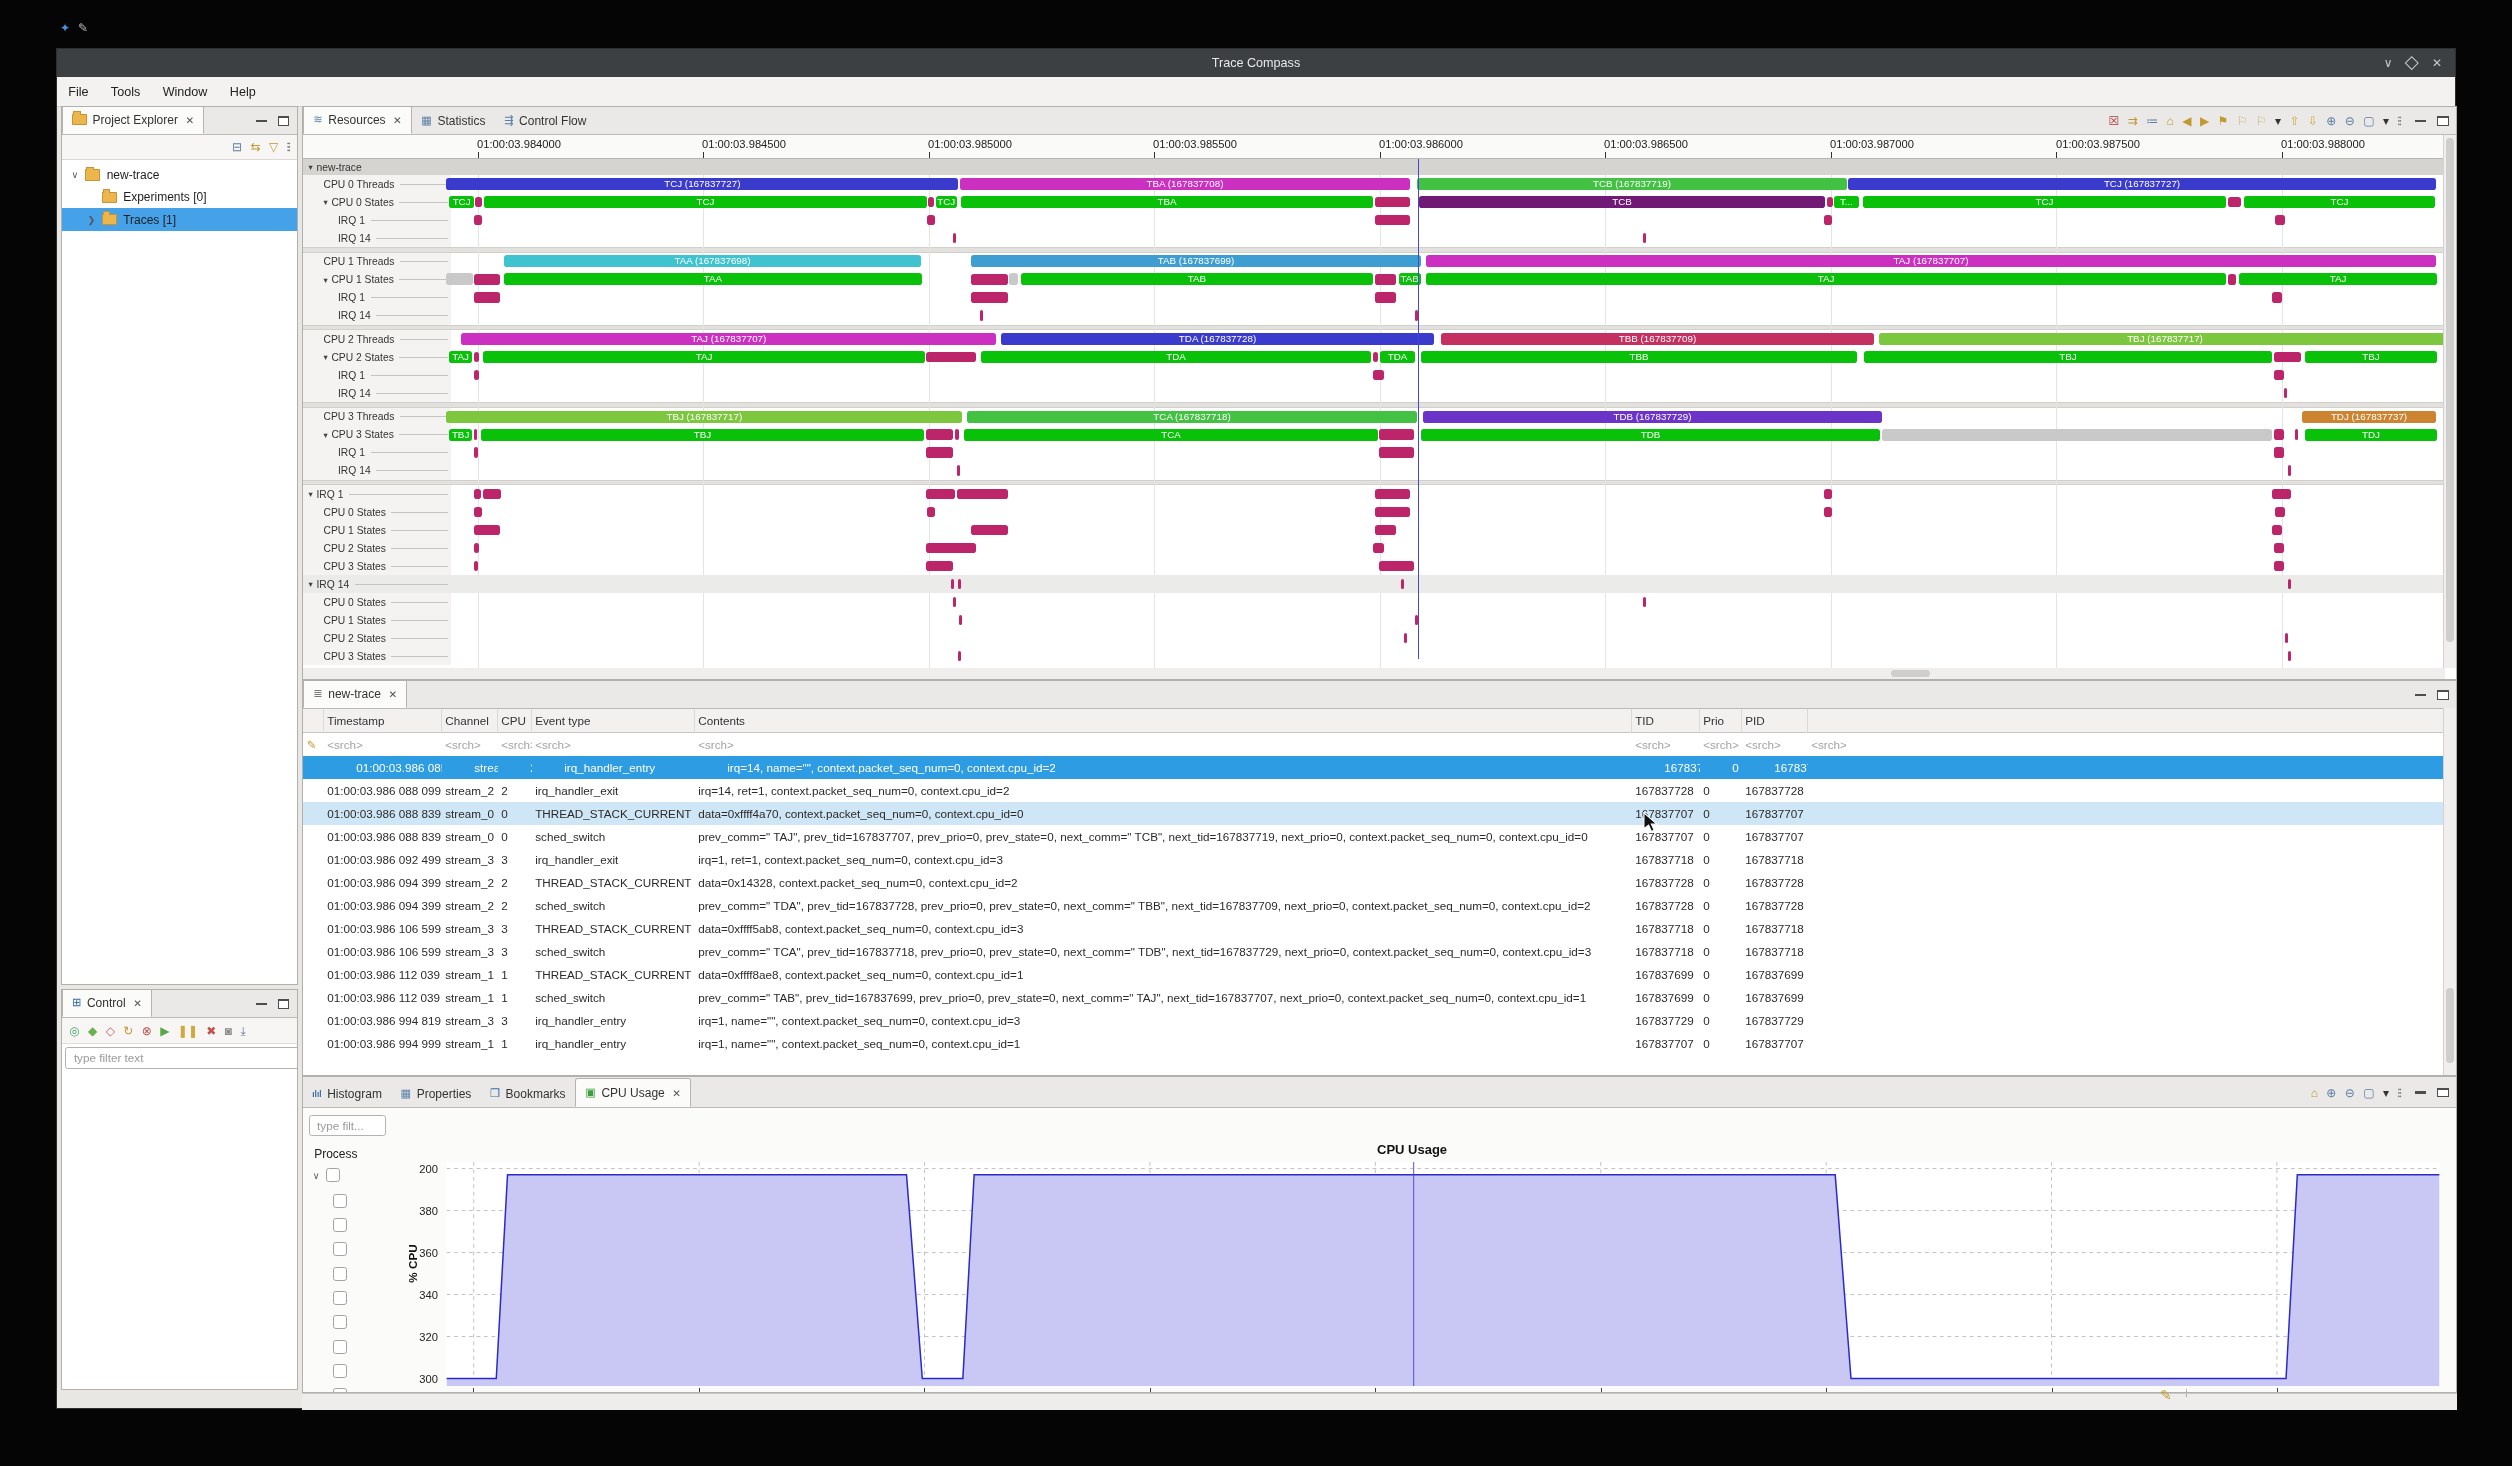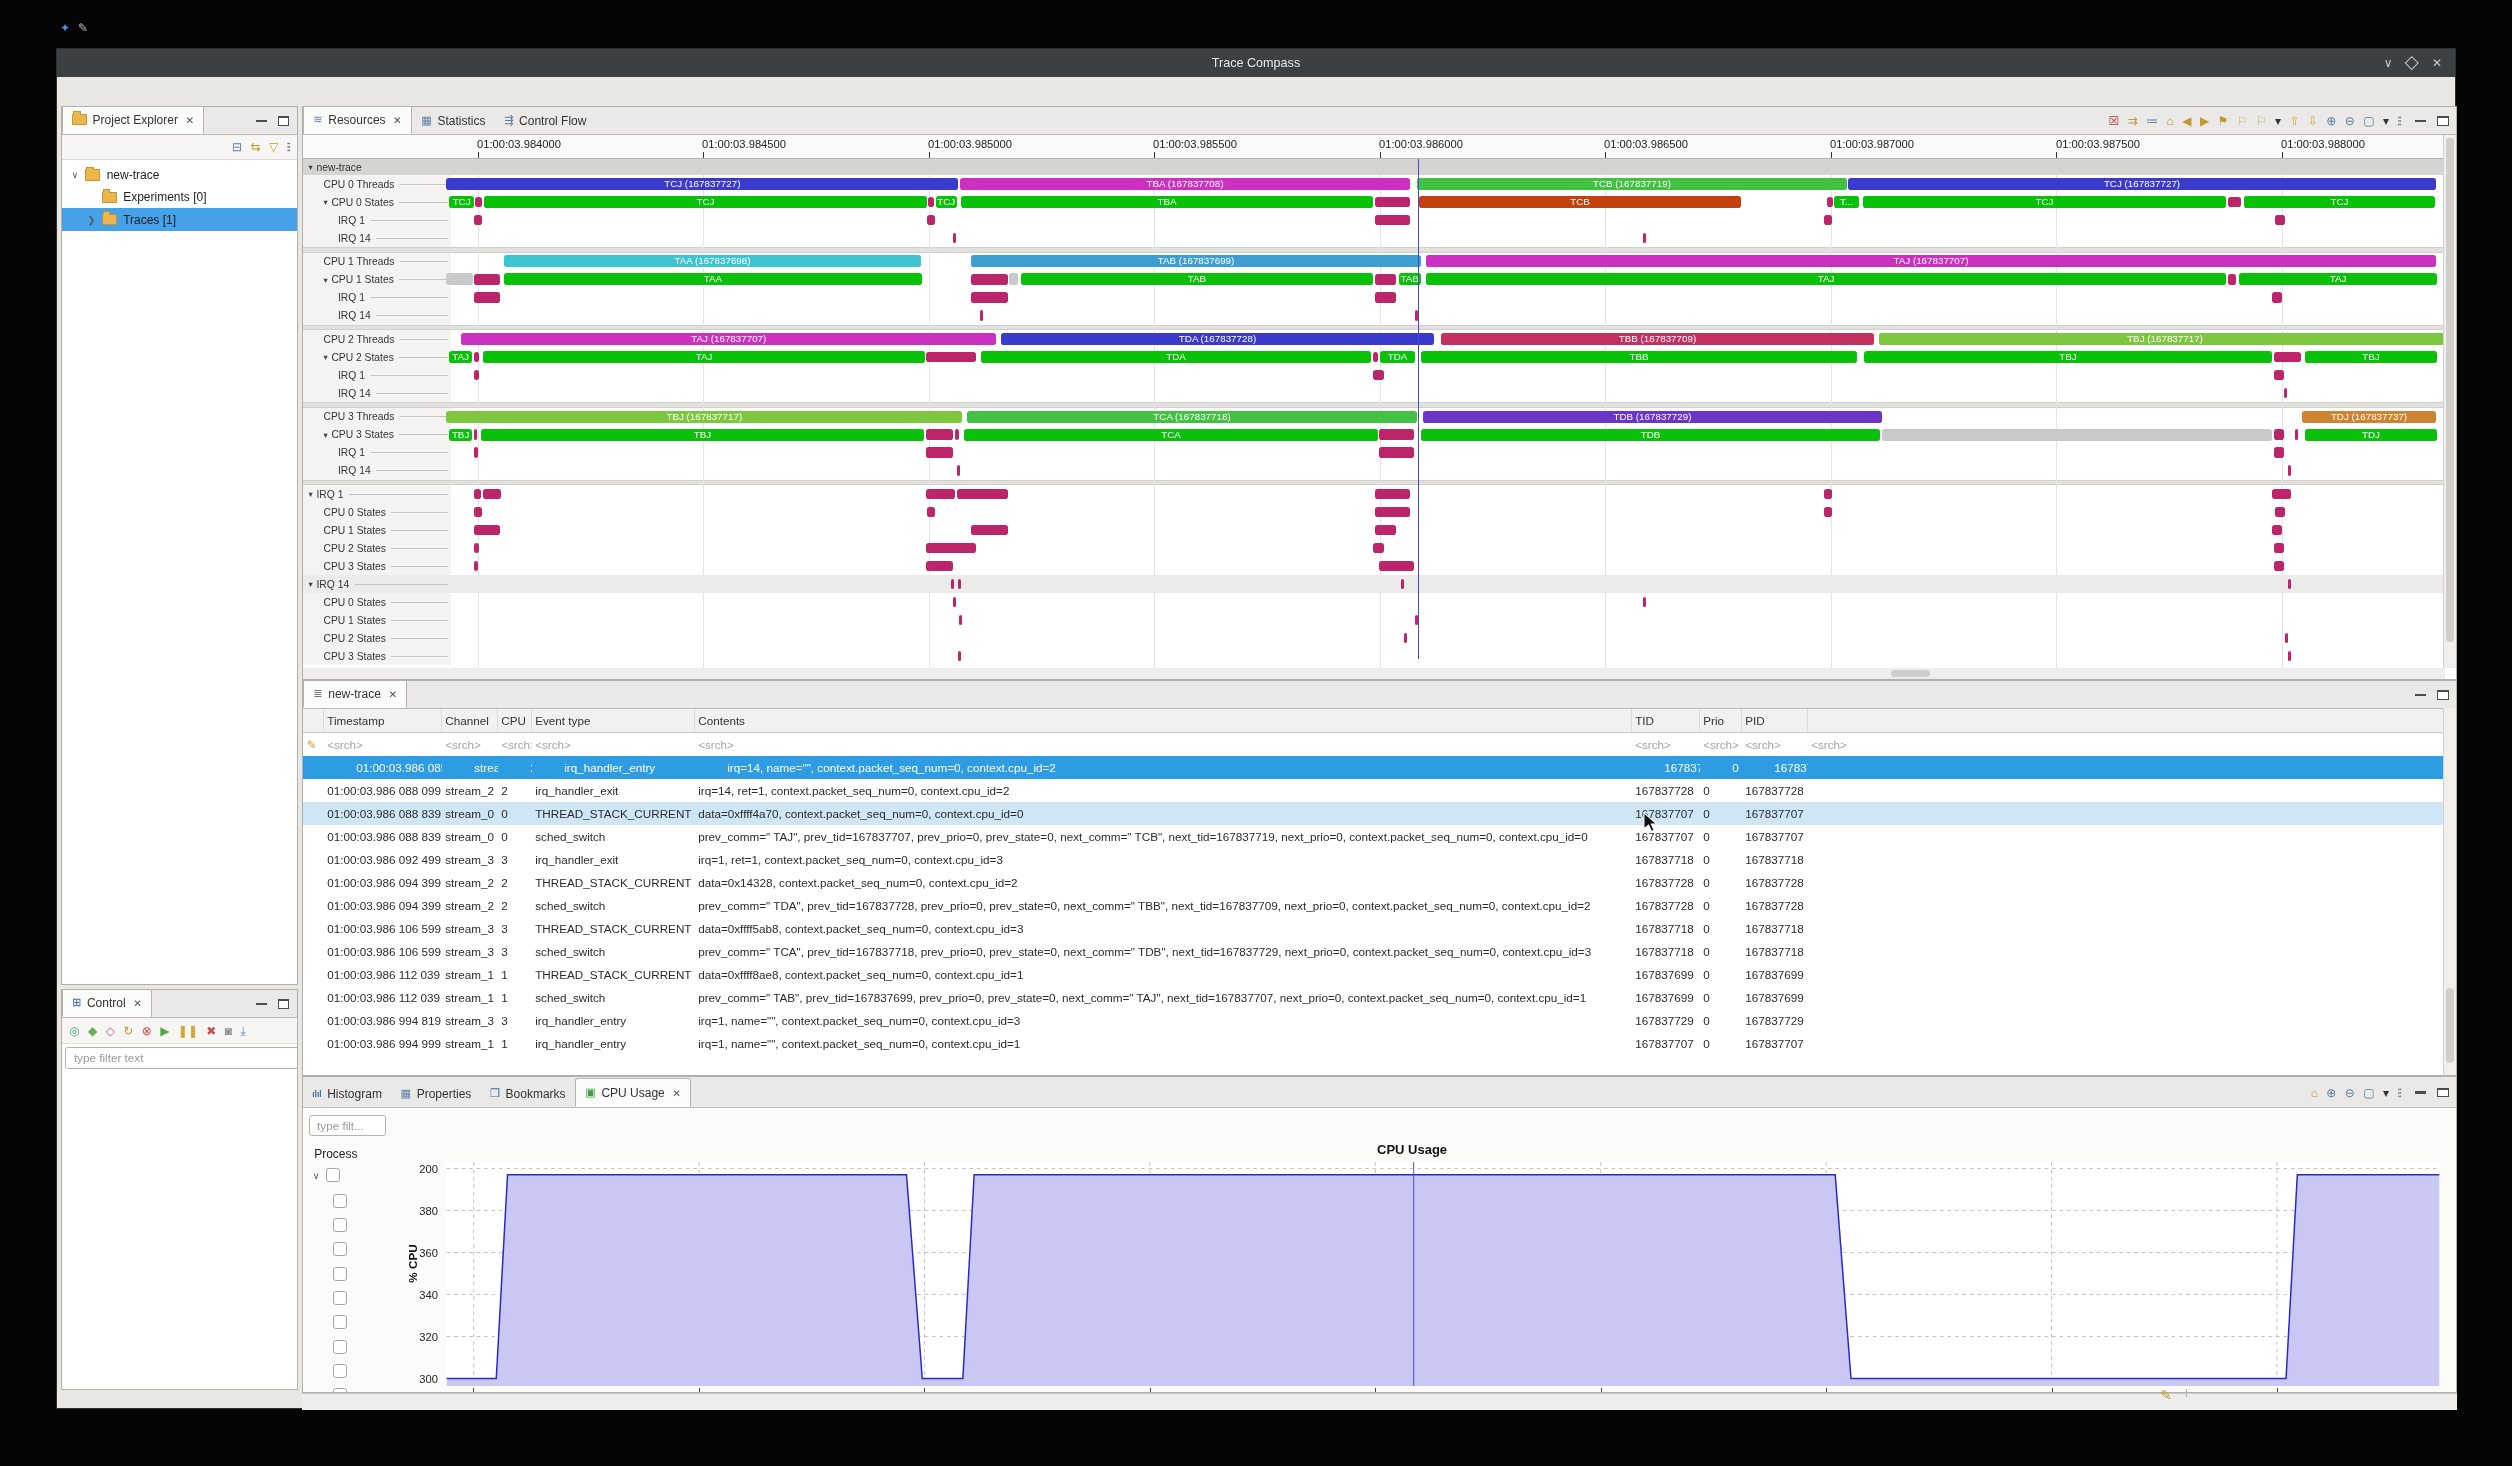--- a/index.html
+++ b/index.html
@@ -71,20 +71,26 @@
 
   <div id="win">
     <div id="titlebar">
       <span class="t">Trace Compass</span>
       <div class="wbtns">
         <span>∨</span>
         <span class="diamond"></span>
         <span>✕</span>
       </div>
     </div>
+    <div id="menubar">
+        <div class="menu-item">File</div>
+        <div class="menu-item">Tools</div>
+        <div class="menu-item">Window</div>
+        <div class="menu-item">Help</div>
+      </div>
 
     <div class="view" id="pe-view" style="left:3.7px;top:57px;width:237px;height:879px;">
       <div class="tabbar">
         <div class="tab active">
           <span class="folder"></span>
           <span>Project Explorer</span>
           <span class="tclose">✕</span>
         </div>
         <div class="minmax">
           <span class="wmin"></span>
@@ -243,21 +249,21 @@
               <div class="lead"></div>
             </div>
             <div class="tl-chart">
               <div class="tl-bar" style="left: -1.9px; width: 25px; background: rgb(9, 193, 9);">TCJ</div>
               <div class="tl-bar" style="left: 24px; width: 6.5px; background: rgb(189, 37, 107); top: 3.7px; height: 10.3px;"></div>
               <div class="tl-bar" style="left: 33px; width: 443px; background: rgb(9, 193, 9);">TCJ</div>
               <div class="tl-bar" style="left: 477px; width: 5.6px; background: rgb(189, 37, 107); top: 3.7px; height: 10.3px;"></div>
               <div class="tl-bar" style="left: 485px; width: 20.5px; background: rgb(9, 193, 9);">TCJ</div>
               <div class="tl-bar" style="left: 510px; width: 412px; background: rgb(9, 193, 9);">TBA</div>
               <div class="tl-bar" style="left: 924px; width: 35px; background: rgb(189, 37, 107); top: 3.7px; height: 10.3px;"></div>
-              <div class="tl-bar" style="left: 968px; width: 322px; background: #c2410c;">TCB</div>
+              <div class="tl-bar" style="left: 968px; width: 406px; background: #701a75;">TCB</div>
               <div class="tl-bar" style="left: 1376px; width: 5.6px; background: rgb(189, 37, 107); top: 3.7px; height: 10.3px;"></div>
               <div class="tl-bar" style="left: 1383px; width: 25px; background: rgb(9, 193, 9);">T...</div>
               <div class="tl-bar" style="left: 1412px; width: 363px; background: rgb(9, 193, 9);">TCJ</div>
               <div class="tl-bar" style="left: 1777px; width: 13px; background: rgb(189, 37, 107); top: 3.7px; height: 10.3px;"></div>
               <div class="tl-bar" style="left: 1793px; width: 191px; background: rgb(9, 193, 9);">TCJ</div>
             </div>
           </div>
           <div class="tl-row" style="height: 18px;">
             <div class="tl-name" style="padding-left: 35px;">
               <div>IRQ 1</div>

